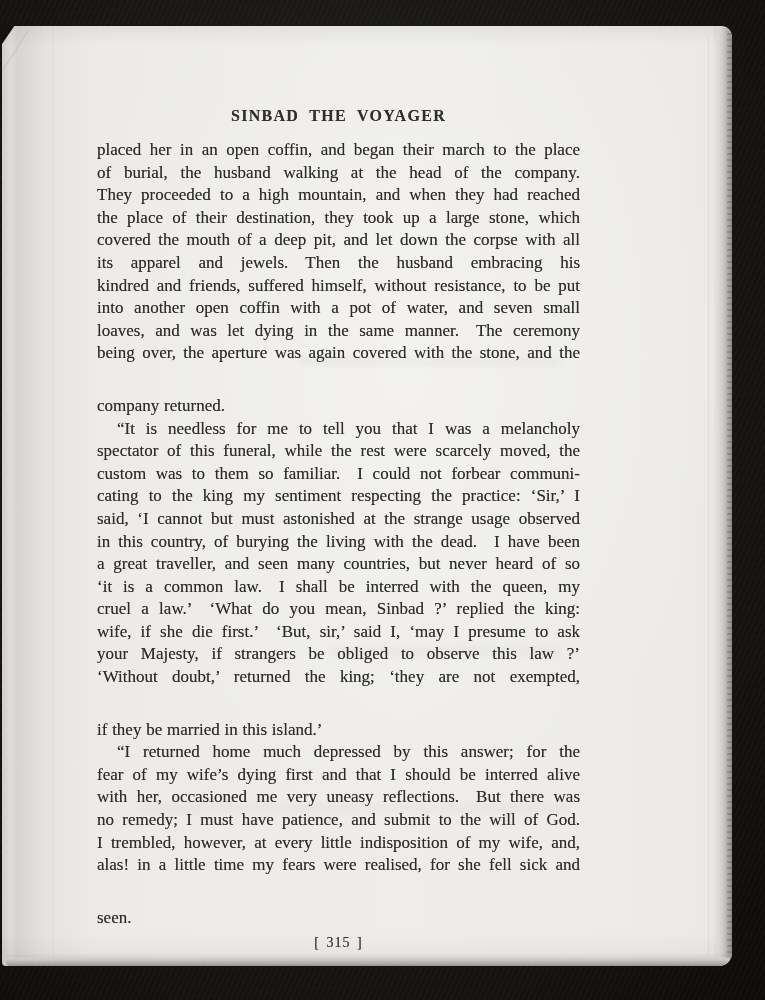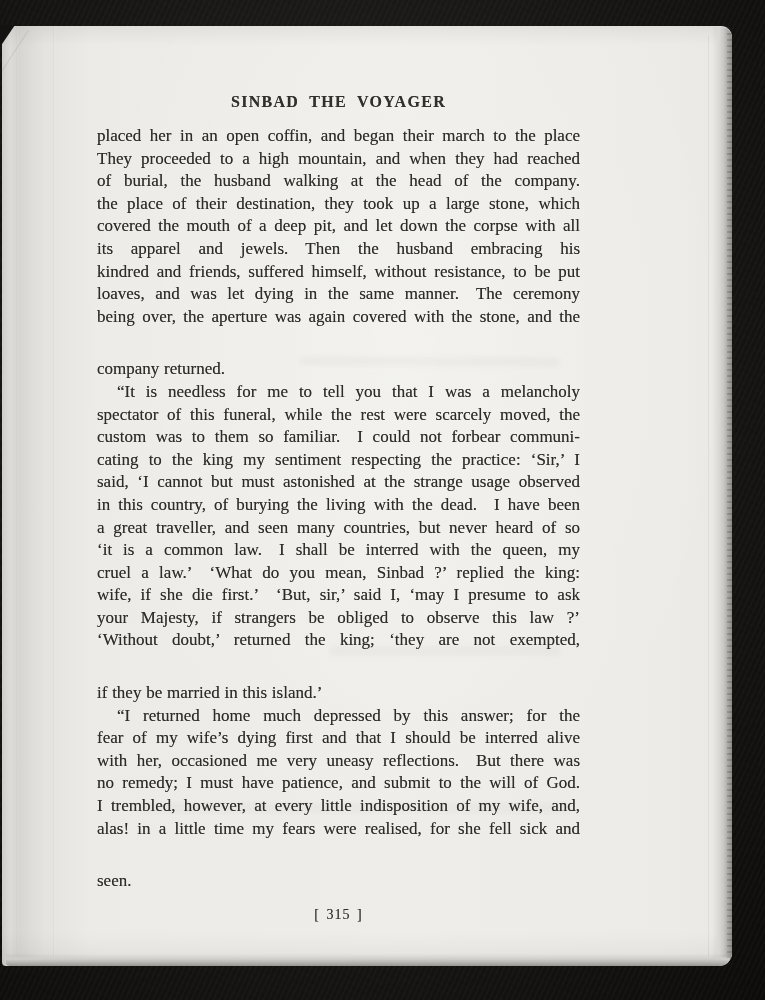--- a/index.html
+++ b/index.html
@@ -61,39 +61,39 @@
   .fold-diag {
     position: absolute; left: 26px; top: 4px; width: 1px; height: 92px;
     background: rgba(0,0,0,0.08); transform: rotate(33deg); transform-origin: top left;
   }
   .corner-fold { 
     position: absolute; left: -2px; top: -1px; width: 15px; height: 22px;
     background: #131211; clip-path: polygon(0 0, 100% 0, 0 100%);
   }
   
   .text-block {
-    position: absolute; left: 95px; top: 67px; width: 483px;
+    position: absolute; left: 95px; top: 81px; width: 483px;
     color: #2e2c29;
   }
   .running-head {
     font-size: 16px; line-height: 18px; font-weight: 700;
     text-align: center; letter-spacing: 1.3px; word-spacing: 5px;
     color: #32302d; margin-bottom: 14px;
     text-shadow: 0 0 0.6px rgba(50,48,45,0.55);
   }
   .line {
     font-size: 17px; line-height: 22.6px; height: 22.6px; overflow: hidden;
     text-align: justify; text-align-last: justify;
     word-spacing: 0.5px;
     text-shadow: 0 0 0.5px rgba(46,44,41,0.55);
   }
   .line.par-end { text-align-last: left; margin-top: 30px; }
   .line.indent { padding-left: 20px; }
   .page-number {
-    margin-top: 11px; text-align: center;
+    margin-top: 3px; text-align: center;
     font-size: 14px; line-height: 22px; letter-spacing: 1px; word-spacing: 2px;
     color: #33312e; text-shadow: 0 0 0.5px rgba(46,44,41,0.5);
   }
   
   .ghost { position: absolute; background: #7d7b77; filter: blur(2.5px); border-radius: 3px; }
   .ghost.g1 { left: 298px; top: 331px; width: 260px; height: 9px; opacity: 0.05; transform: rotate(0.3deg); }
   .ghost.g2 { left: 328px; top: 620px; width: 230px; height: 10px; opacity: 0.05; }
   .ghost.g3 { left: 138px; top: 777px; width: 430px; height: 10px; opacity: 0.045; }
 </style>
 </head>
@@ -109,26 +109,27 @@
 
   <div class="ghost g1"></div>
   <div class="ghost g2"></div>
   <div class="ghost g3"></div>
 
   <div class="text-block">
     <div class="running-head">SINBAD THE VOYAGER</div>
     <div>
         <div>
           <div class="line">placed her in an open coffin, and began their march to the place</div>
+          <div class="line">of burial, the husband walking at the head of the company.</div>
           <div class="line">They proceeded to a high mountain, and when they had reached</div>
-          <div class="line">of burial, the husband walking at the head of the company.</div>
           <div class="line">the place of their destination, they took up a large stone, which</div>
           <div class="line">covered the mouth of a deep pit, and let down the corpse with all</div>
           <div class="line">its apparel and jewels.  Then the husband embracing his</div>
           <div class="line">kindred and friends, suffered himself, without resistance, to be put</div>
+          <div class="line">into another open coffin with a pot of water, and seven small</div>
           <div class="line">loaves, and was let dying in the same manner.  The ceremony</div>
           <div class="line">being over, the aperture was again covered with the stone, and the</div>
           <div class="line par-end">company returned.</div>
         </div>
         <div>
           <div class="line indent">“It is needless for me to tell you that I was a melancholy</div>
           <div class="line">spectator of this funeral, while the rest were scarcely moved, the</div>
           <div class="line">custom was to them so familiar.  I could not forbear communi-</div>
           <div class="line">cating to the king my sentiment respecting the practice: ‘Sir,’ I</div>
           <div class="line">said, ‘I cannot but must astonished at the strange usage observed</div>

